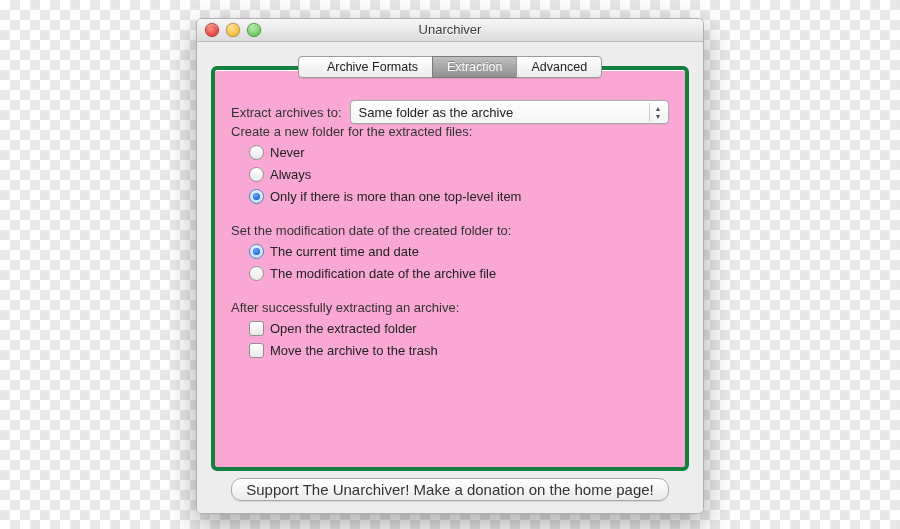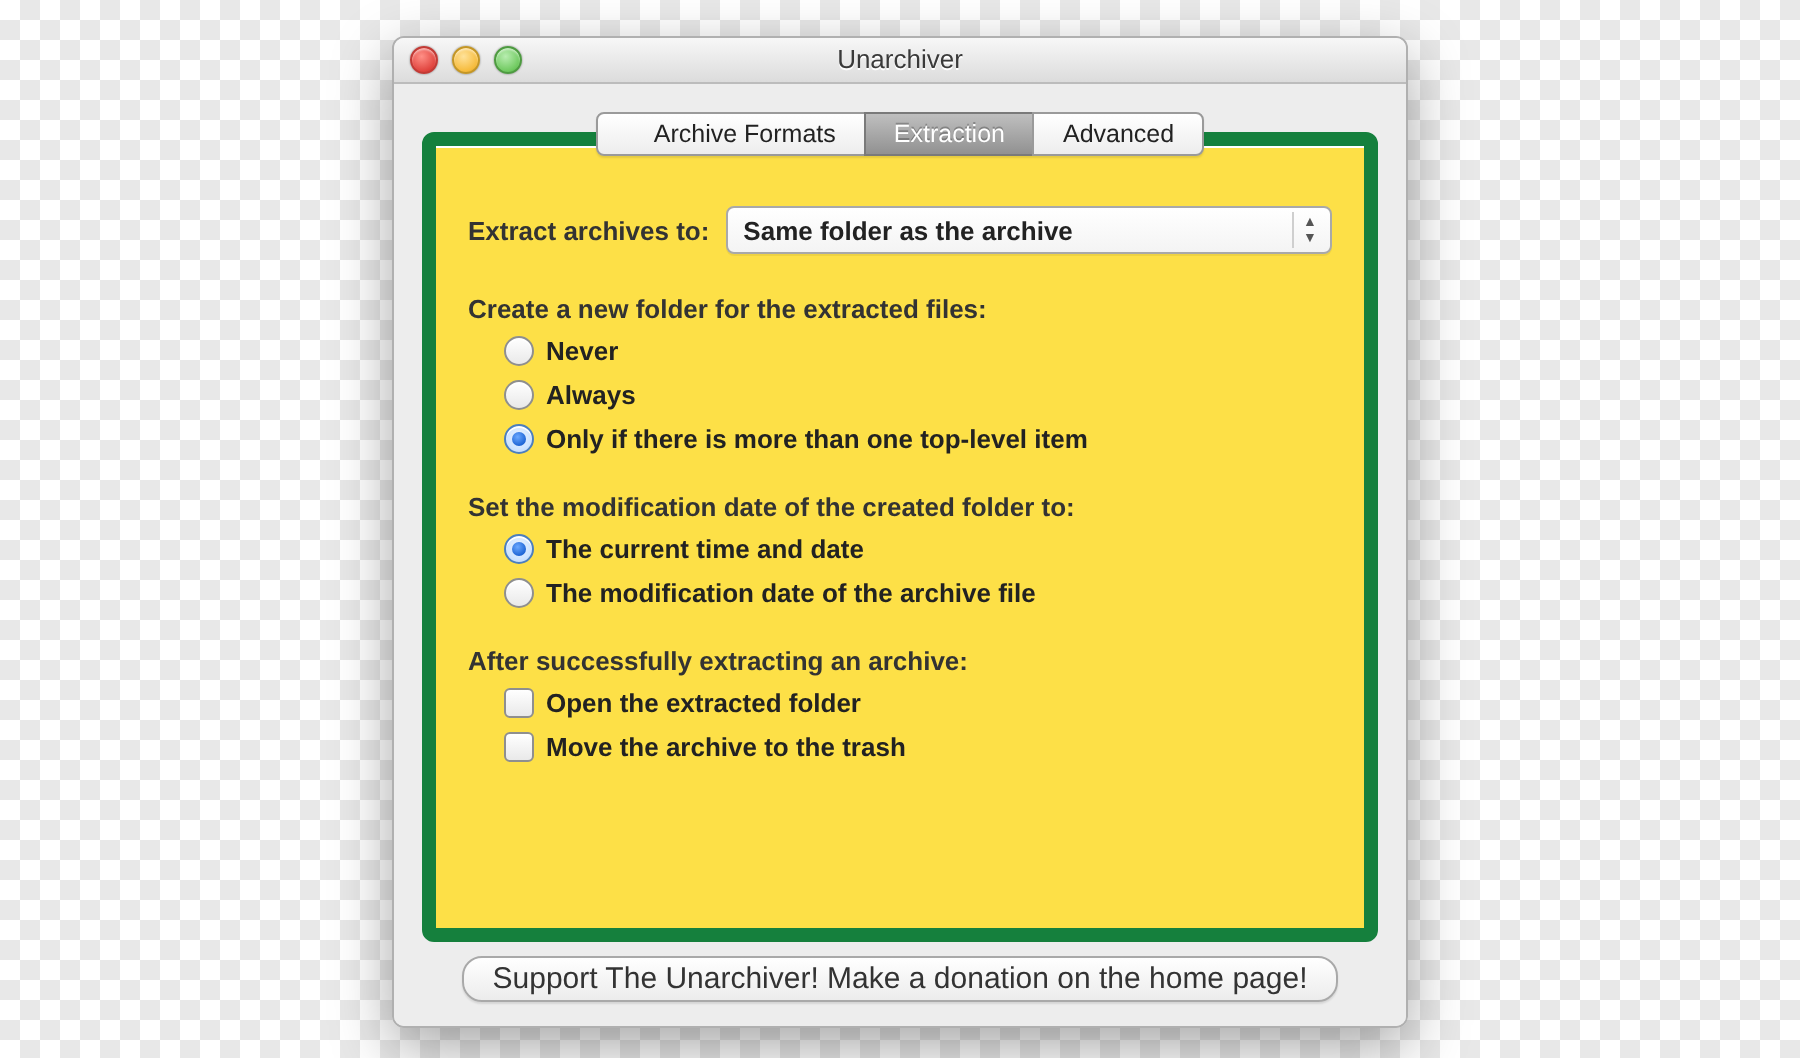--- a/index.html
+++ b/index.html
@@ -56,25 +56,24 @@
     left: 0; right: 0; top: 23px; bottom: 0;
     background: #ededed;
   }
 
   .groupbox {
     position: absolute;
     left: 14px;
     right: 14px;
     top: 24px;
     bottom: 42px;
-    border: 7px solid #15803d;
+    border: 4px solid #15803d;
     border-radius: 6px;
-    background: #fde047;
+    background: #f9a8d4;
     box-shadow: inset 0 1px 0 #fff;
-    font-weight: bold;
   }
 
   .tabs {
     position: absolute;
     top: 14px;
     left: 0; right: 0;
     text-align: center;
     z-index: 2;
   }
   .tabstrip {
@@ -138,21 +137,20 @@
     flex-direction: column;
     align-items: center;
     justify-content: center;
     gap: 1px;
     color: #555;
     font-size: 7px;
     line-height: 7px;
   }
 
   .section-label {
-    margin-top: 20px;
     color: #333;
   }
   .section-label.tight { margin-top: 12px; }
   .options { margin: 6px 0 0 18px; }
   .opt {
     display: flex;
     gap: 6px;
     height: 22px;
   }
   .radio {

